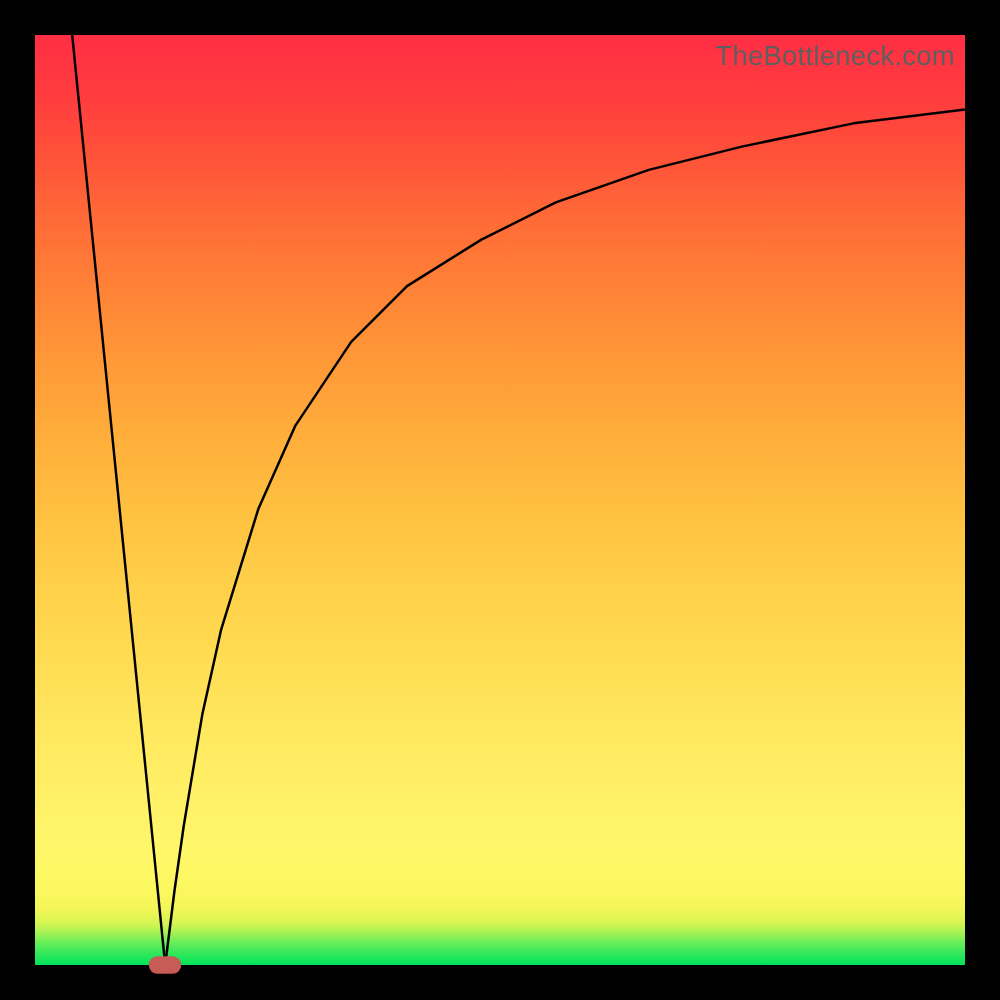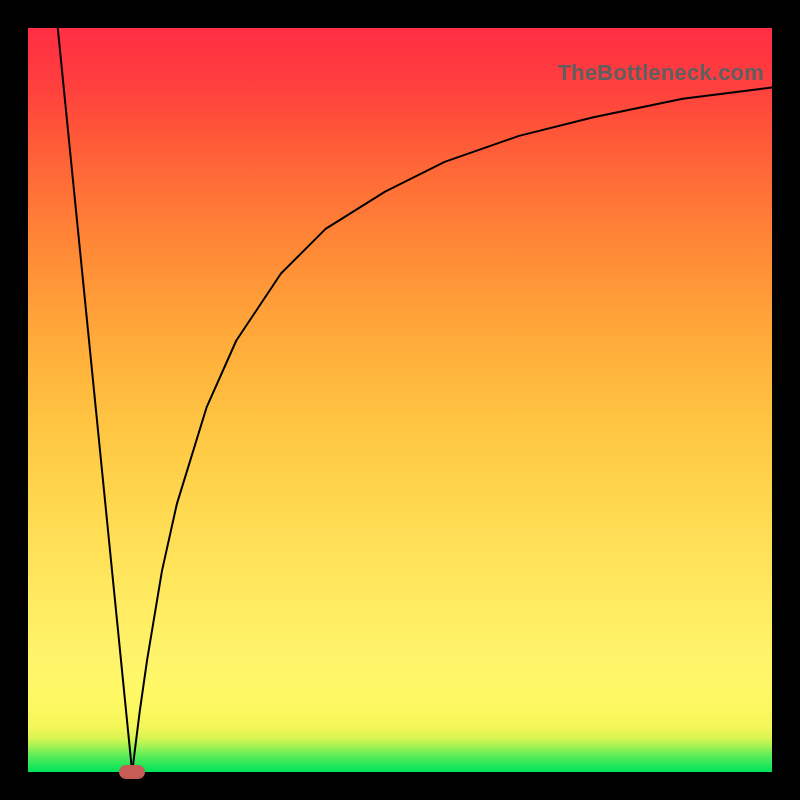--- a/index.html
+++ b/index.html
@@ -49,25 +49,24 @@
       #ff3d3e 93%,
       #ff2e44 100%
     );
   }
   .watermark {
     position: absolute;
     top: 4px;
     right: 8px;
     color: #5f5f60;
     font-size: 22px;
-    font-weight: 700;
+    font-weight: 400;
     letter-spacing: 0.2px;
     user-select: none;
     pointer-events: none;
-    margin-top: 28px;
   }
   .marker {
     position: absolute;
     width: 26px;
     height: 14px;
     border-radius: 7px / 7px;
     background: #c75c56;
     transform: translate(-50%, -50%);
     pointer-events: none;
   }

